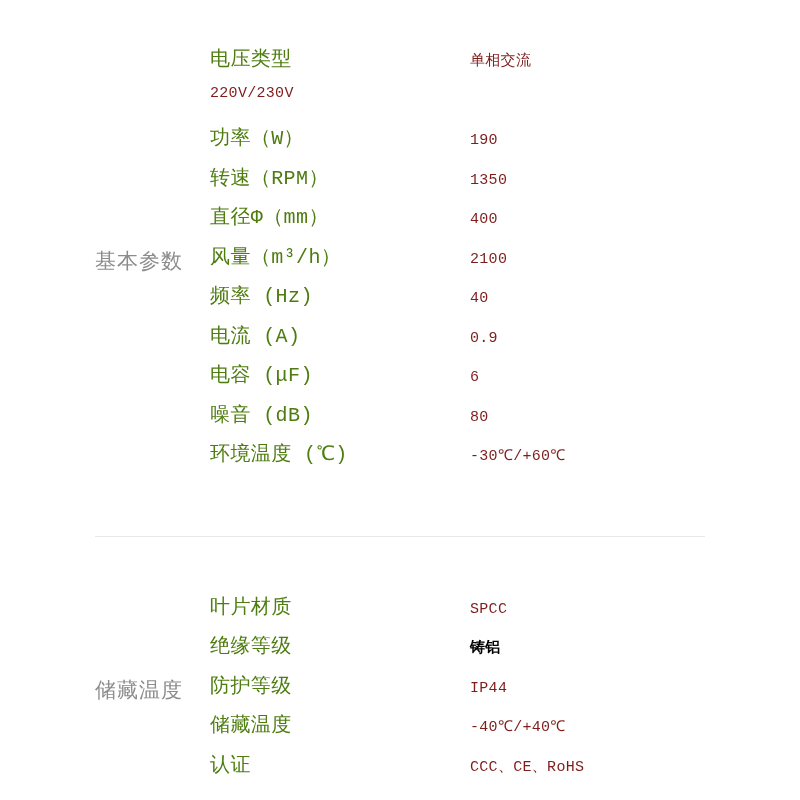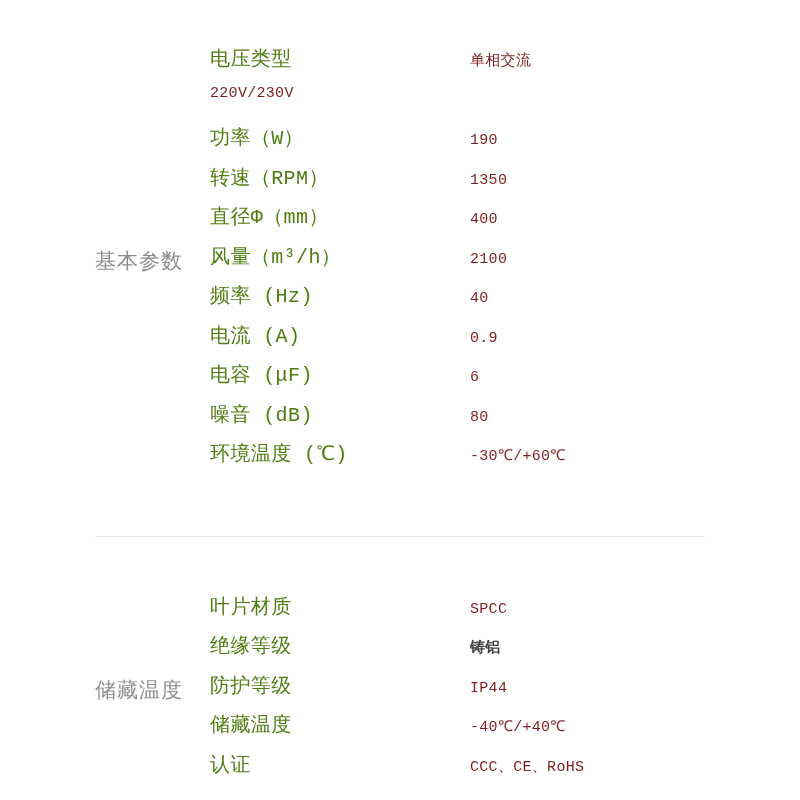--- a/index.html
+++ b/index.html
@@ -55,21 +55,21 @@
     letter-spacing: 0.4px;
     white-space: nowrap;
   }
   .spec-value {
     font-size: 15px;
     color: #7f1d1d;
     letter-spacing: 0.3px;
     white-space: nowrap;
   }
   .spec-value.strong {
-    color: #404040;
+    color: #000000;
     font-weight: bold;
   }
   .divider {
     height: 1px;
     background: #e8e8e8;
     margin: 0 auto;
     width: 610px;
     margin-left: 95px;
   }
   .block-basic {

